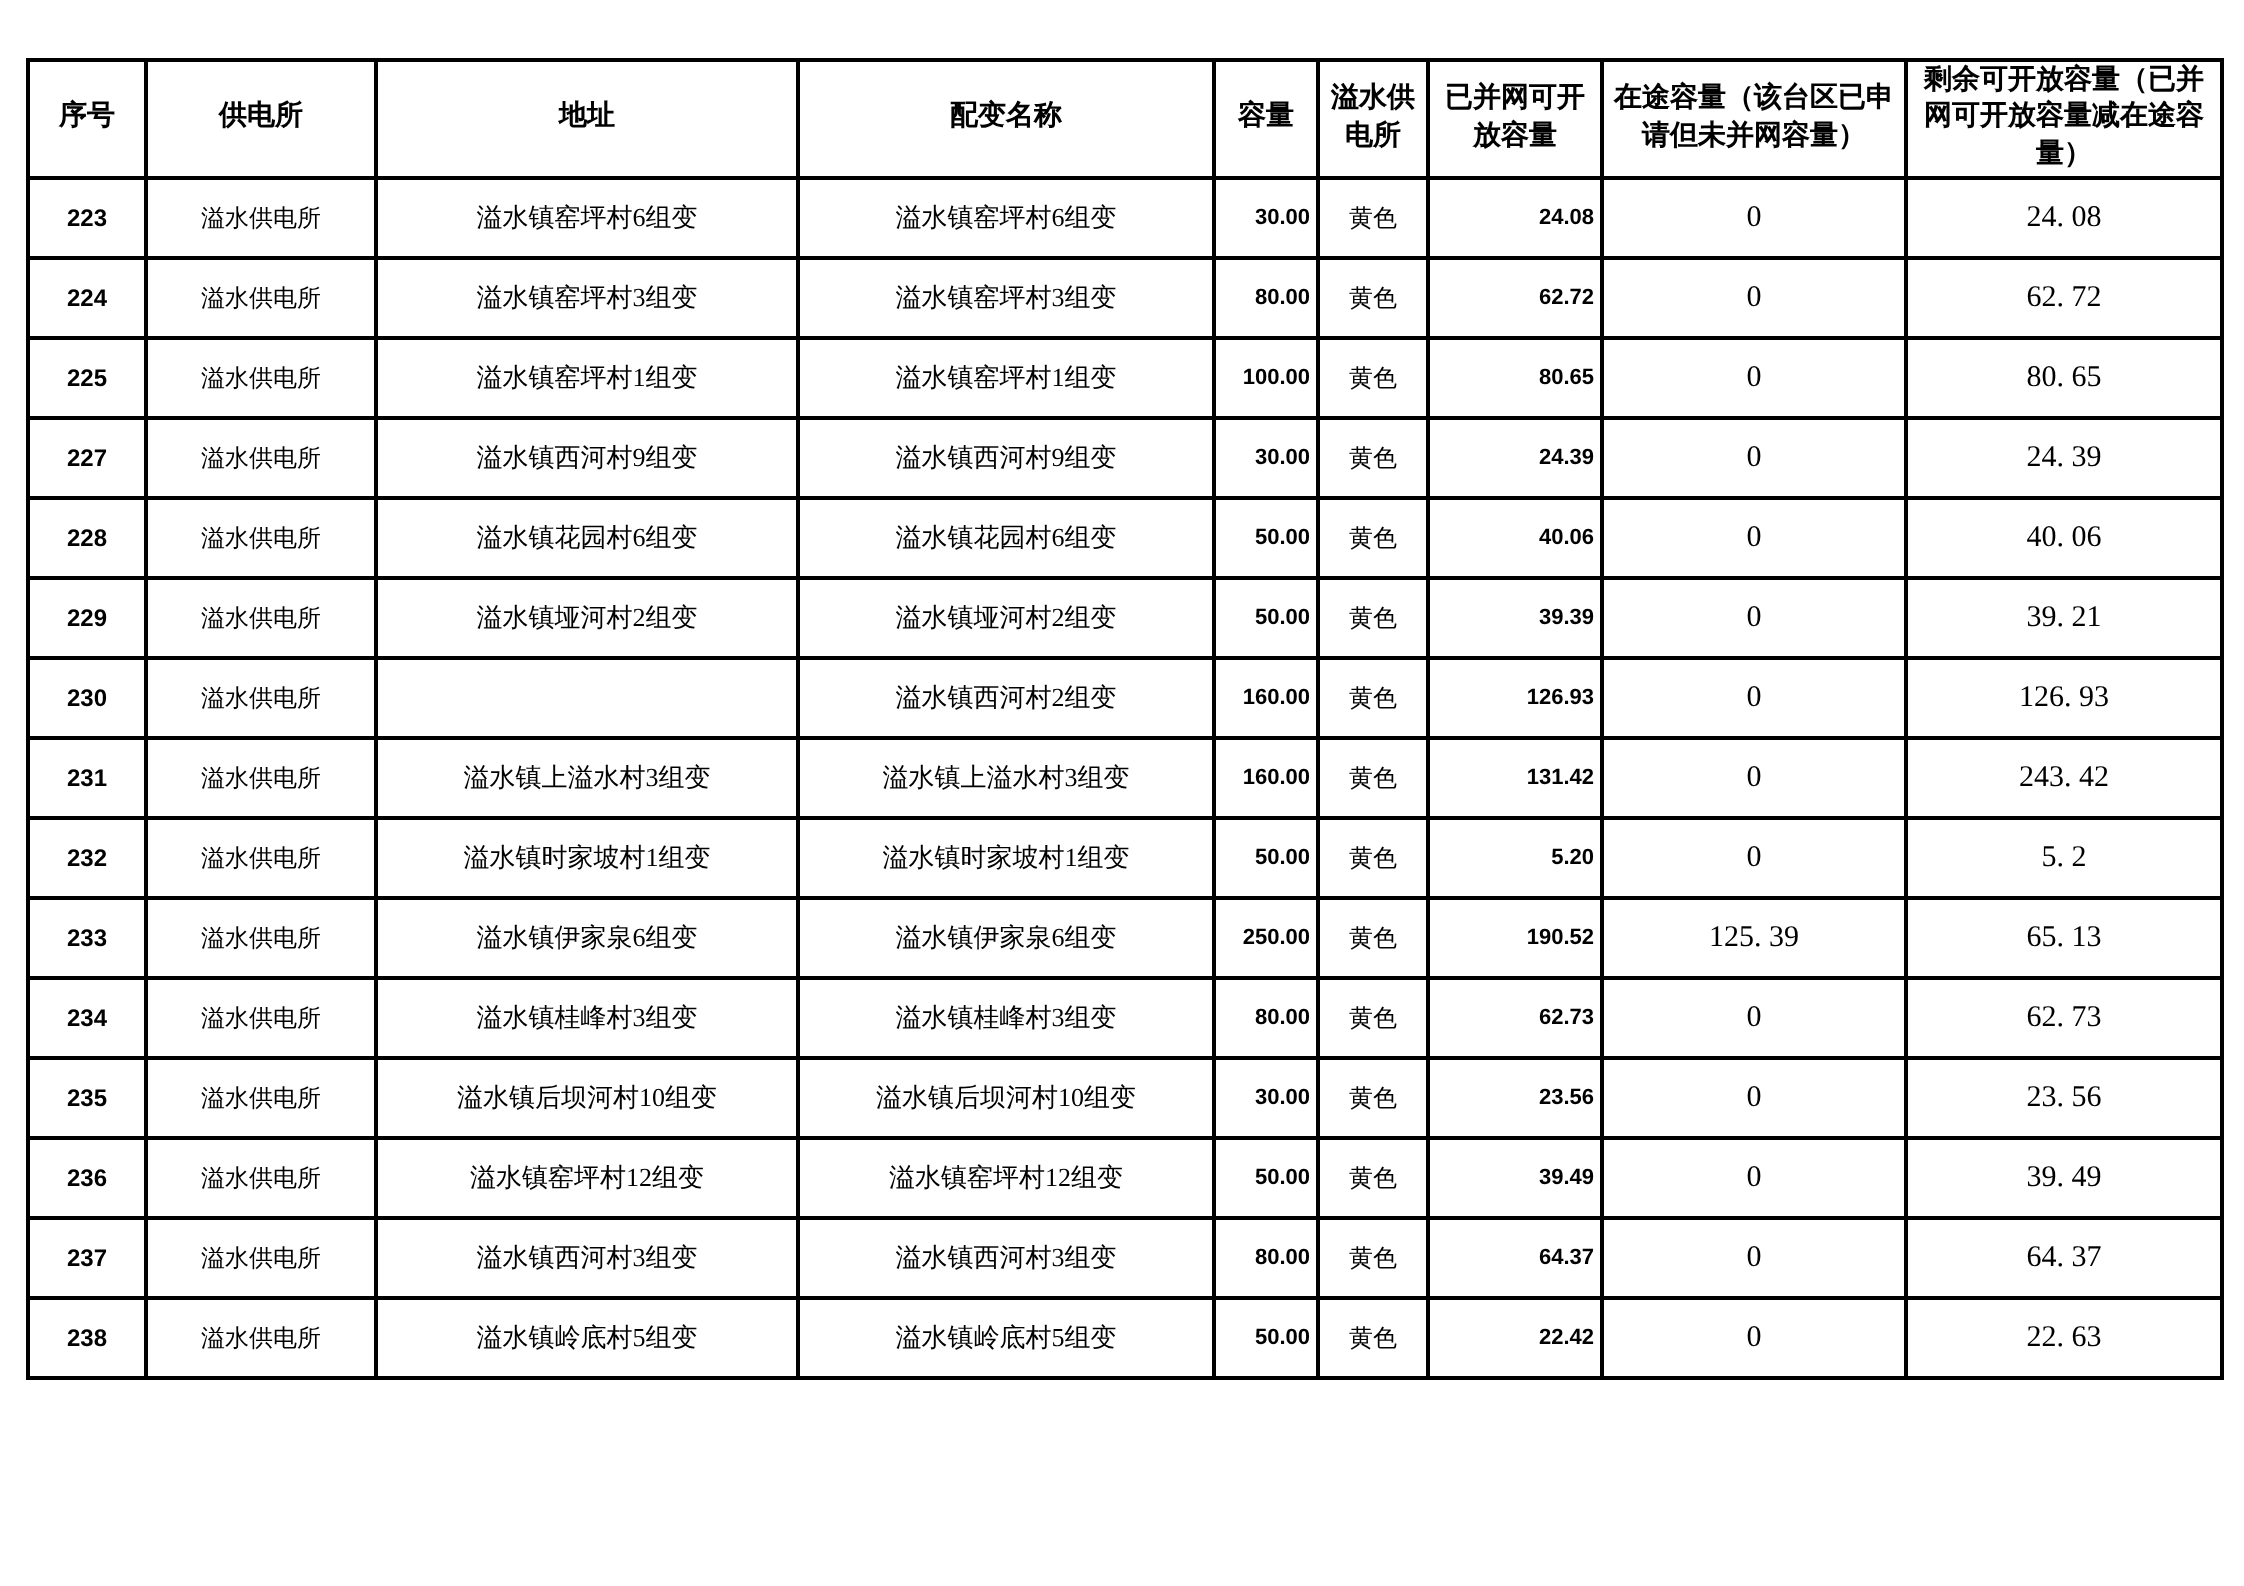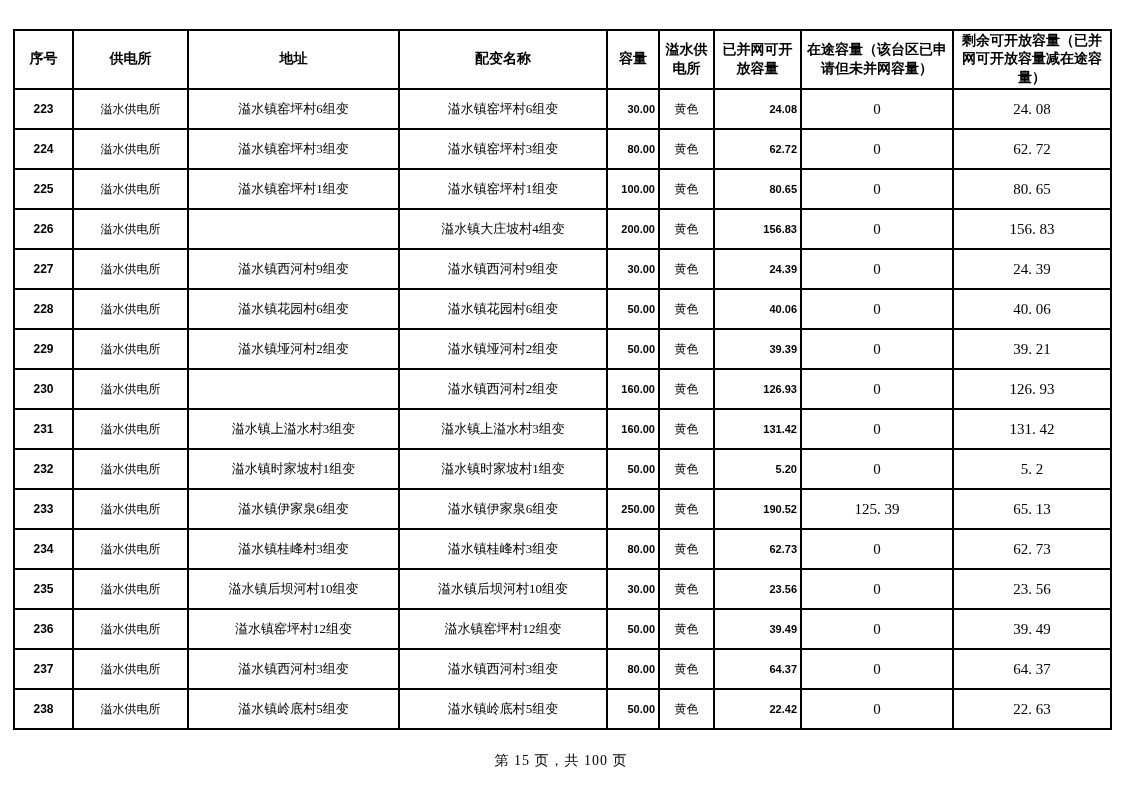--- a/index.html
+++ b/index.html
@@ -110,31 +110,20 @@
           <td class="col-station">溢水供电所</td>
           <td class="col-address">溢水镇窑坪村1组变</td>
           <td class="col-transformer">溢水镇窑坪村1组变</td>
           <td class="col-capacity">100.00</td>
           <td class="col-grade">黄色</td>
           <td class="col-connected">80.65</td>
           <td class="col-in_transit">0</td>
           <td class="col-remaining">80. 65</td>
         </tr>
         <tr>
-          <td class="col-index">226</td>
-          <td class="col-station">溢水供电所</td>
-          <td class="col-address"></td>
-          <td class="col-transformer">溢水镇大庄坡村4组变</td>
-          <td class="col-capacity">200.00</td>
-          <td class="col-grade">黄色</td>
-          <td class="col-connected">156.83</td>
-          <td class="col-in_transit">0</td>
-          <td class="col-remaining">156. 83</td>
-        </tr>
-        <tr>
           <td class="col-index">227</td>
           <td class="col-station">溢水供电所</td>
           <td class="col-address">溢水镇西河村9组变</td>
           <td class="col-transformer">溢水镇西河村9组变</td>
           <td class="col-capacity">30.00</td>
           <td class="col-grade">黄色</td>
           <td class="col-connected">24.39</td>
           <td class="col-in_transit">0</td>
           <td class="col-remaining">24. 39</td>
         </tr>
@@ -173,21 +162,21 @@
         </tr>
         <tr>
           <td class="col-index">231</td>
           <td class="col-station">溢水供电所</td>
           <td class="col-address">溢水镇上溢水村3组变</td>
           <td class="col-transformer">溢水镇上溢水村3组变</td>
           <td class="col-capacity">160.00</td>
           <td class="col-grade">黄色</td>
           <td class="col-connected">131.42</td>
           <td class="col-in_transit">0</td>
-          <td class="col-remaining">131. 42</td>
+          <td class="col-remaining">243. 42</td>
         </tr>
         <tr>
           <td class="col-index">232</td>
           <td class="col-station">溢水供电所</td>
           <td class="col-address">溢水镇时家坡村1组变</td>
           <td class="col-transformer">溢水镇时家坡村1组变</td>
           <td class="col-capacity">50.00</td>
           <td class="col-grade">黄色</td>
           <td class="col-connected">5.20</td>
           <td class="col-in_transit">0</td>
@@ -255,15 +244,14 @@
           <td class="col-transformer">溢水镇岭底村5组变</td>
           <td class="col-capacity">50.00</td>
           <td class="col-grade">黄色</td>
           <td class="col-connected">22.42</td>
           <td class="col-in_transit">0</td>
           <td class="col-remaining">22. 63</td>
         </tr>
       </tbody>
   </table>
 
-  <div class="footer">第 15 页，共 100 页</div>
 
 </div>
 
 </body></html>

